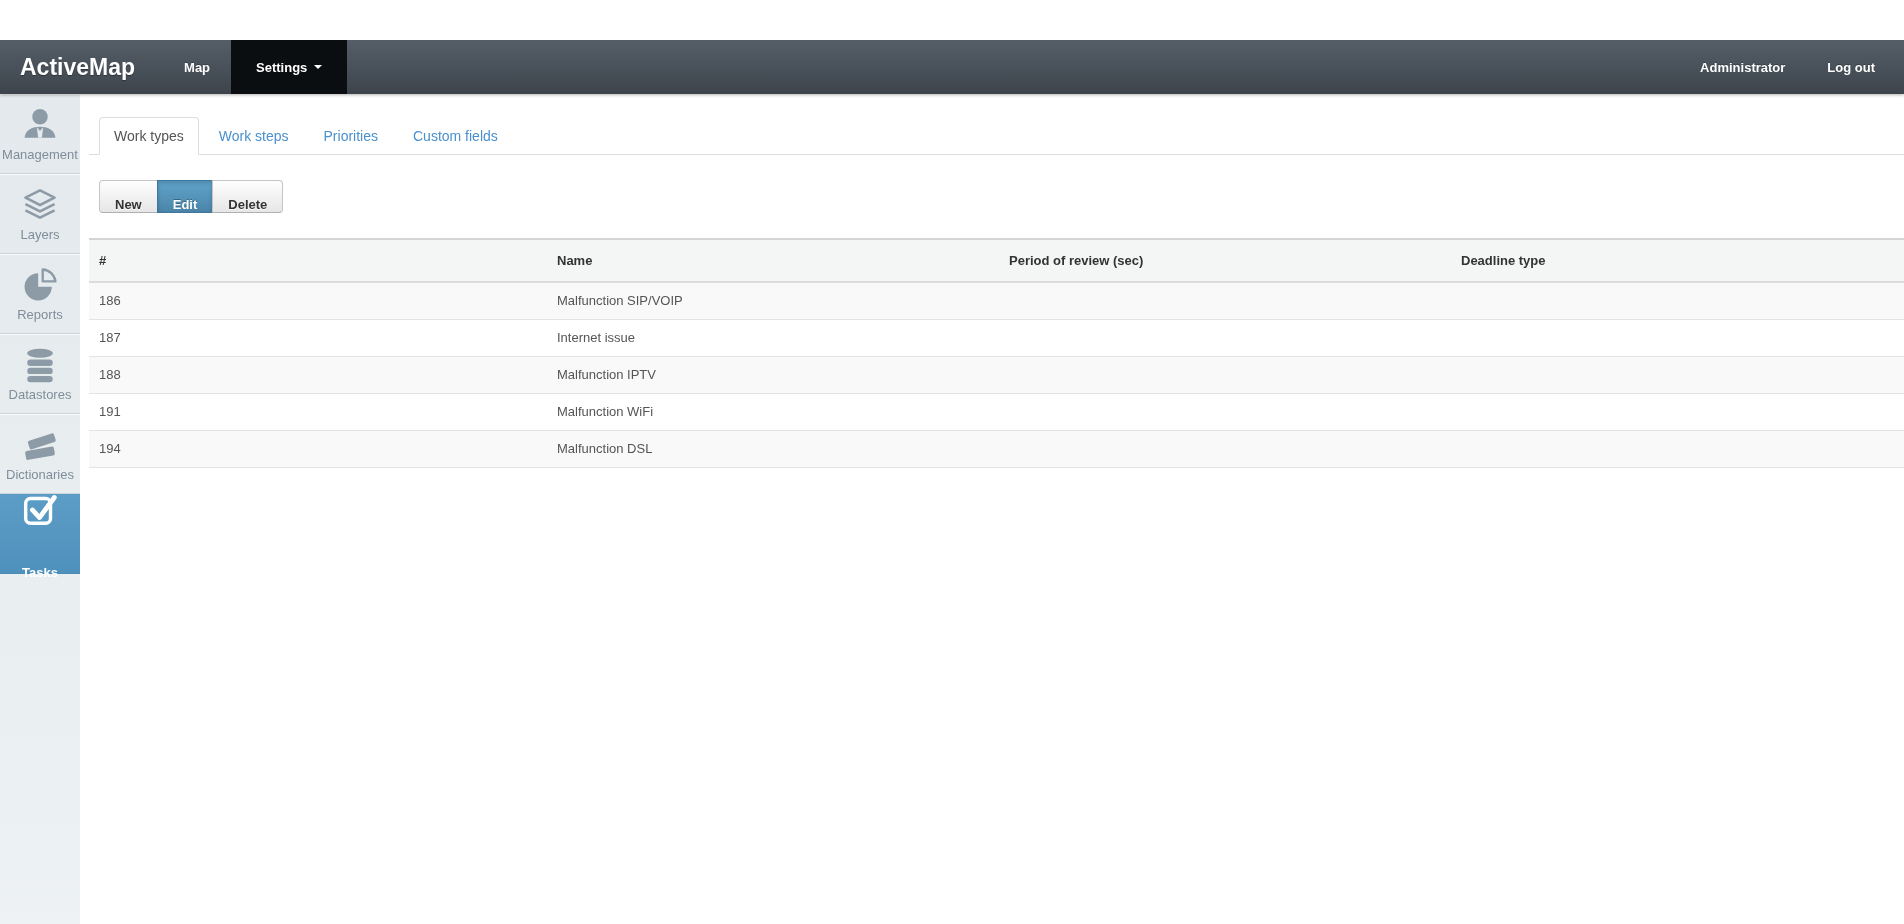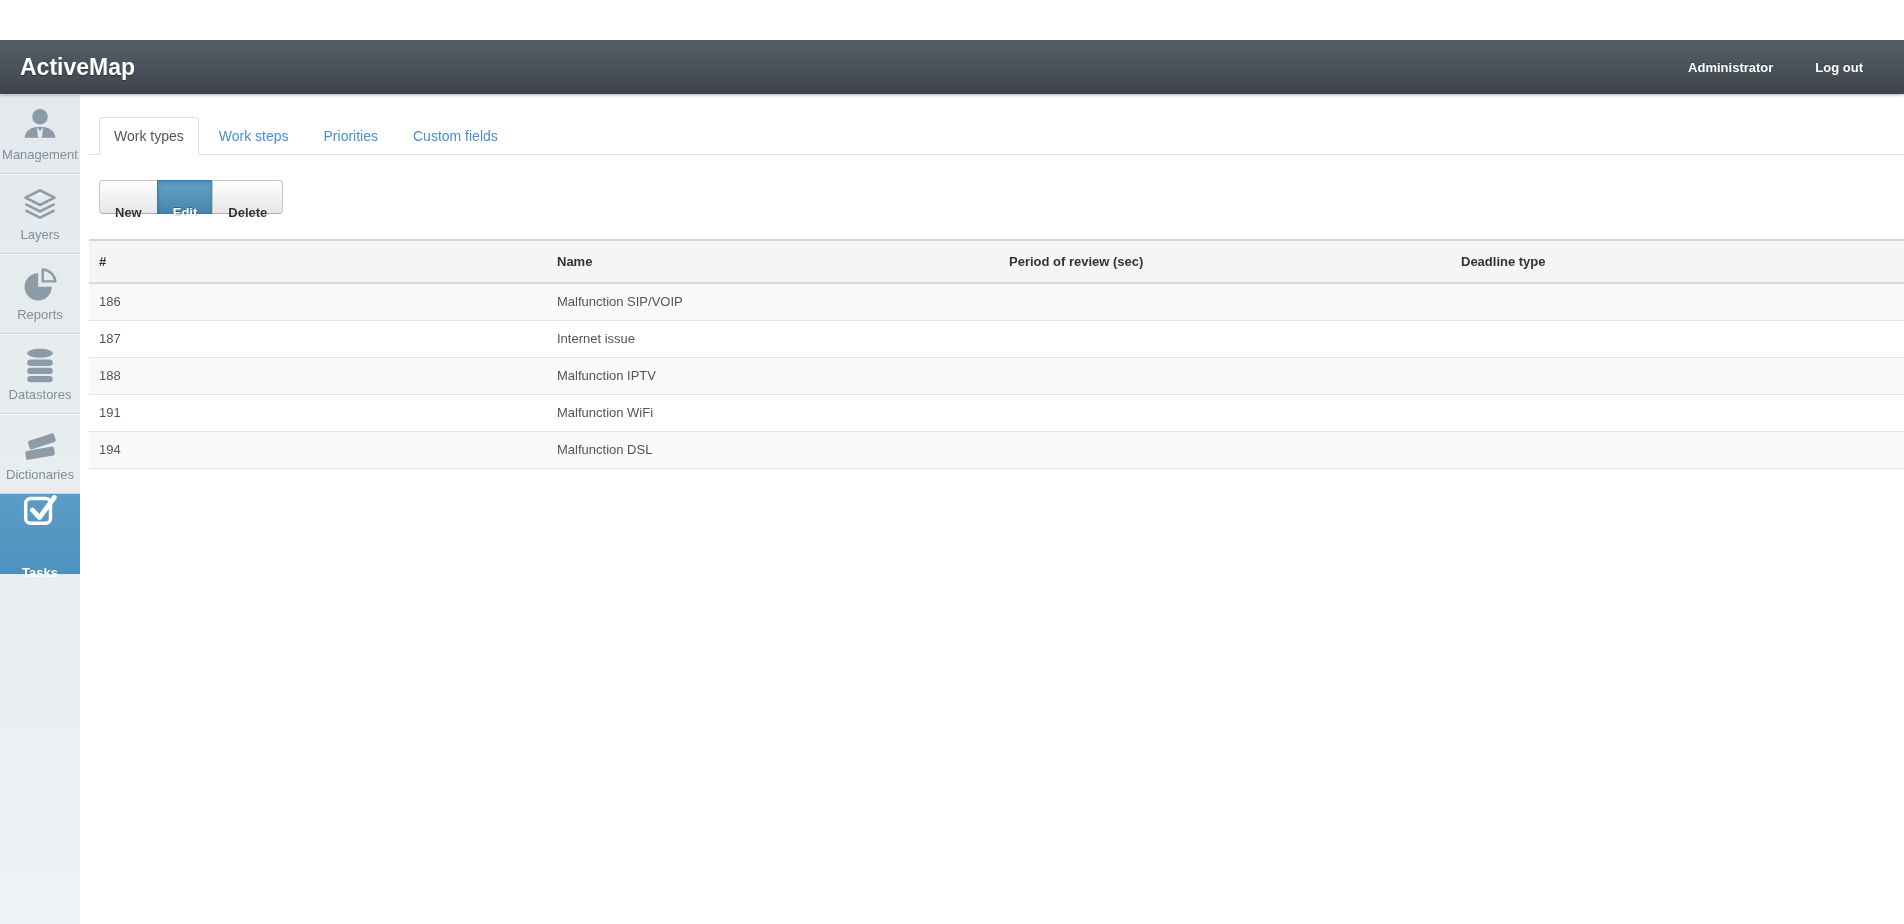--- a/index.html
+++ b/index.html
@@ -12,21 +12,21 @@
             background:linear-gradient(#555e68,#3d444c); display:flex; align-items:stretch; z-index:20;
             box-shadow:0 1px 3px rgba(0,0,0,.3); }
   .brand { display:flex; align-items:center; padding:0 28px 0 20px; color:#fff; font-size:23px;
            font-weight:bold; text-shadow:0 1px 1px rgba(0,0,0,.35); cursor:pointer; }
   .nav-left { display:flex; align-items:stretch; }
   .nav-item { display:flex; align-items:center; padding:0 21px; color:#fff; font-size:13px;
               font-weight:bold; text-shadow:0 -1px 0 rgba(0,0,0,.25); cursor:pointer; }
   .nav-item.active { background:#0b0e11; padding:0 25px; }
   .caret { display:inline-block; margin-left:7px; width:0; height:0;
            border-left:4px solid transparent; border-right:4px solid transparent; border-top:4px solid #fff; }
-  .nav-right { margin-left:auto; display:flex; align-items:stretch; padding-right:20px; }
+  .nav-right { margin-left:auto; display:flex; align-items:stretch; padding-right:8px; }
 
   
   .sidebar { position:absolute; top:54px; left:0; bottom:0; width:80px;
              background:linear-gradient(#e3e9ec,#eef2f4); }
   .side-item { height:80px; display:flex; flex-direction:column; align-items:center; justify-content:center;
                gap:2px; border-bottom:1px solid #ccd4d9; box-shadow:inset 0 1px 0 rgba(255,255,255,.75);
                cursor:pointer; }
   .side-item svg { display:block; }
   .side-label { font-size:13px; color:#7f8e9a; }
   .side-item.active { background:linear-gradient(#5b9dc6,#4f91bd); border-bottom-color:#4a8ab5; box-shadow:none;gap:36px; }
@@ -35,21 +35,21 @@
   
   .content { position:absolute; top:54px; left:80px; right:0; bottom:0; background:#fff;
              padding:23px 0 0 9px; overflow:hidden; }
 
   .tabs { display:flex; border-bottom:1px solid #ddd; padding-left:10px; }
   .tab { padding:10px 14px; font-size:14px; color:#4a90cc; margin-bottom:-1px; margin-right:5px;
          border:1px solid transparent; border-radius:4px 4px 0 0; cursor:pointer; white-space:nowrap; }
   .tab.active { color:#555; background:#fff; border-color:#ddd; border-bottom-color:#fff; cursor:default; }
 
   .toolbar { margin:25px 0 25px 10px; display:inline-flex; }
-  .btn { padding:16px 15px; height:33px; line-height:31px; font-size:13px; font-weight:bold; color:#333;
+  .btn { padding:8px 15px; height:33px; line-height:31px; font-size:13px; font-weight:bold; color:#333;
          text-shadow:0 1px 0 rgba(255,255,255,.8); background:linear-gradient(#fefefe,#e6e6e6);
          border:1px solid #c5c5c5; border-bottom-color:#b0b0b0; margin-left:-1px; cursor:pointer; }
   .btn:first-child { border-radius:4px 0 0 4px; margin-left:0; }
   .btn:last-child { border-radius:0 4px 4px 0; }
   .btn.active { color:#fff; text-shadow:0 -1px 0 rgba(0,0,0,.3);
                 background:linear-gradient(#60a4cb,#4b85a9); border-color:#3f789e;
                 box-shadow:inset 0 2px 4px rgba(0,0,0,.18); }
 
   .grid { width:100%; border-collapse:collapse; table-layout:fixed; }
   .grid th { background:#f4f5f5; border-top:2px solid #d4d4d4; border-bottom:2px solid #dcdcdc;
@@ -60,20 +60,29 @@
   .grid tbody tr:nth-child(odd) td { background:#f9f9f9; }
   .grid tbody tr.selected td { background:#dbecf7; }
 </style>
 </head>
 <body>
 
 <div class="screen">
 
   <div class="navbar">
     <div class="brand">ActiveMap</div>
+    <div class="nav-left">
+      <div class="nav-item">
+        <span>Map</span>
+      </div>
+      <div class="nav-item active">
+        <span>Settings</span>
+        <span class="caret"></span>
+      </div>
+    </div>
     <div class="nav-right">
       <div class="nav-item">Administrator</div>
       <div class="nav-item">Log out</div>
     </div>
   </div>
 
   <div class="sidebar">
 
     <div class="side-item">
       <span>

